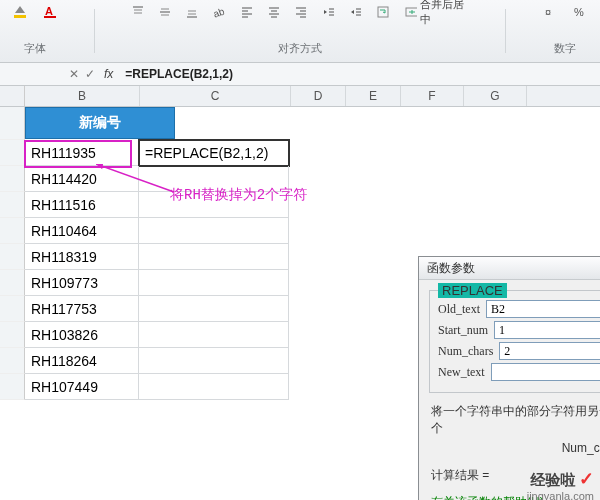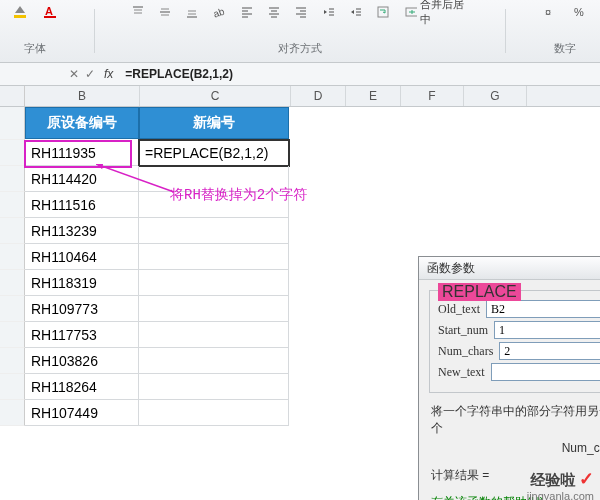--- a/index.html
+++ b/index.html
@@ -41,21 +41,21 @@
 .dialog .desc{font-size:12px;color:#333;margin:10px 2px 4px 2px;line-height:1.4}
 .dialog .subdesc{font-size:12px;color:#333;text-align:right;margin:2px 6px}
 .dialog .result{font-size:12px;color:#333;margin:12px 2px 4px 2px}
 .dialog .help{color:#008000;text-decoration:underline;font-size:12px;margin:6px 2px;display:inline-block}
 .watermark-wrap{position:absolute;right:6px;bottom:4px;text-align:right}
 .wm-line1{font-size:15px;font-weight:bold;color:#444}
 .wm-check{color:#e33;font-size:18px;font-weight:bold}
 .wm-line2{font-size:11px;color:#777}
 .formula-cell{outline:2px solid #333;outline-offset:-1px}
 .fieldset{border:1px solid #c3c7cb;padding:6px 8px 8px 8px;margin:2px 0 4px 0;position:relative}
-.fieldset .legend{position:absolute;top:-8px;left:8px;background:#ec4899;padding:0 4px;font-size:16px}
+.fieldset .legend{position:absolute;top:-8px;left:8px;background:#14b8a6;padding:0 4px;font-size:13px}
 </style>
 </head>
 <body>
 
 <div class="ribbon">
   <div class="ribbon-group">
     <div class="tools">
       <div class="rbtn">
           <svg width="14" height="14">
             <rect x="1" y="10" width="12" height="3" fill="#f3c200"></rect>
@@ -189,43 +189,37 @@
     <div class="colh colB">B</div>
     <div class="colh colC">C</div>
     <div class="colh colD">D</div>
     <div class="colh colE">E</div>
     <div class="colh colF">F</div>
     <div class="colh colG">G</div>
   </div>
 
   <div class="hdr-row">
     <div class="rowhead" style="height:32px"></div>
-    <div class="hdr-cell" style="width:112px">原设备编号</div>
     <div class="hdr-cell" style="width:148px">新编号</div>
   </div>
 
   <div class="grid" id="datarows">
       <div class="row">
         <div class="rowhead"></div>
         <div class="cell b">RH111935</div>
         <div class="cell c formula-cell">=REPLACE(B2,1,2)</div>
       </div>
       <div class="row">
         <div class="rowhead"></div>
         <div class="cell b">RH114420</div>
         <div class="cell c"></div>
       </div>
       <div class="row">
         <div class="rowhead"></div>
         <div class="cell b">RH111516</div>
-        <div class="cell c"></div>
-      </div>
-      <div class="row">
-        <div class="rowhead"></div>
-        <div class="cell b">RH113239</div>
         <div class="cell c"></div>
       </div>
       <div class="row">
         <div class="rowhead"></div>
         <div class="cell b">RH110464</div>
         <div class="cell c"></div>
       </div>
       <div class="row">
         <div class="rowhead"></div>
         <div class="cell b">RH118319</div>

